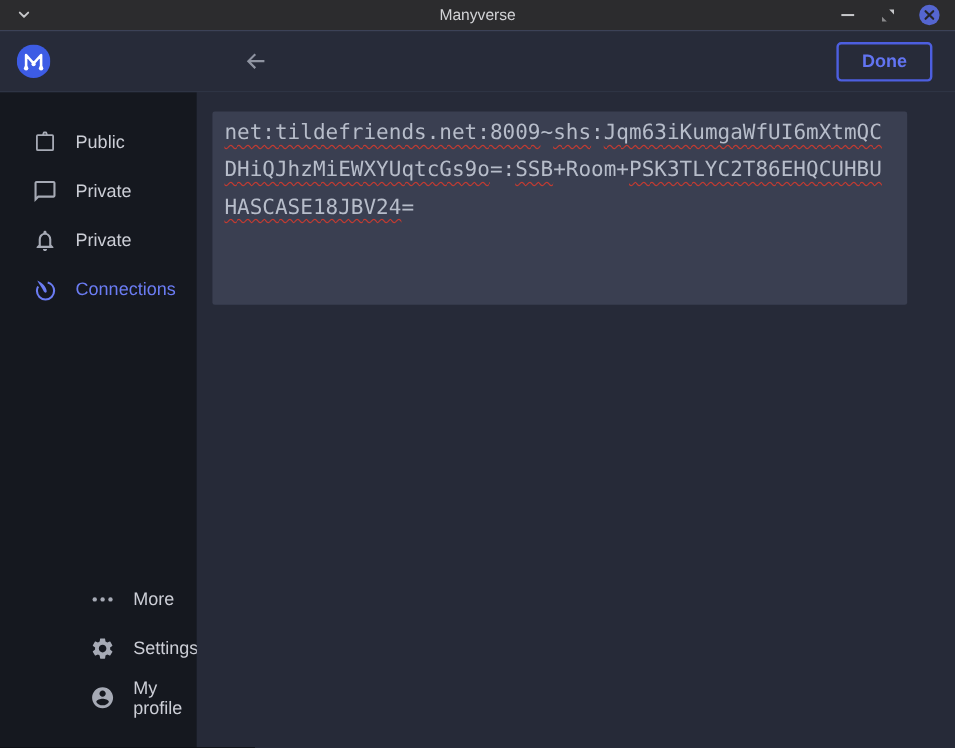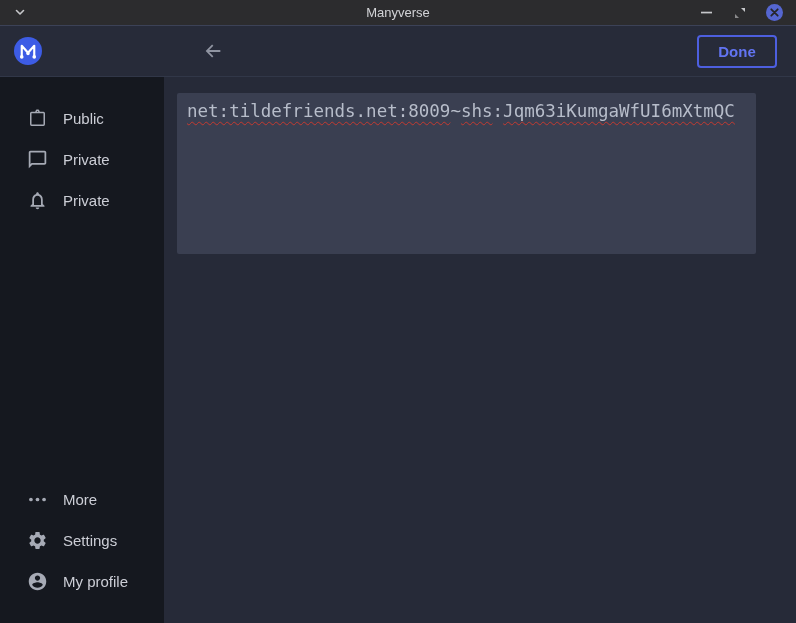--- a/index.html
+++ b/index.html
@@ -17,21 +17,21 @@
 
   
   .app-header { height:52px; background:#272b39; border-top:1px solid #3c4257; border-bottom:1px solid #313748; display:flex; align-items:center; flex:0 0 auto; }
   .logo-zone { width:184px; flex:0 0 auto; padding-left:14px; display:flex; align-items:center; }
   .back-btn { width:36px; height:36px; margin-left:11px; display:flex; align-items:center; justify-content:center; cursor:pointer; }
   .done-btn { margin-left:auto; margin-right:19px; width:80px; height:33px; background:transparent; border:2px solid #4d5fe0; border-radius:4px; color:#6274f2; font-size:15px; font-weight:bold; font-family:"Liberation Sans", sans-serif; cursor:pointer; }
 
   
   .app-body { flex:1; display:flex; min-height:0; }
   .sidebar { width:164px; flex:0 0 auto; background:#15181f; display:flex; flex-direction:column; padding-top:21px; padding-bottom:21px; }
-  .side-group-bottom { margin-top:auto; }
+  .side-group-bottom { margin-top:auto;padding-left:48px; }
   .side-item { height:41px; display:flex; align-items:center; padding-left:27px; gap:15px; color:#ccced6; font-size:15px; cursor:pointer; }
   .side-item .icn { width:21px; height:21px; display:flex; align-items:center; justify-content:center; }
   .side-item.active { color:#6b7cf3; }
 
   .content { flex:1; position:relative; background:#262a38; }
   .invite-editor { position:absolute; left:13px; top:16px; width:579px; height:161px; background:#3a3f51; border-radius:2px; padding:3px 10px; font-family:"DejaVu Sans Mono", monospace; font-size:17.5px; line-height:31px; color:#b7bdca; cursor:text; overflow:hidden; }
   .code-line { white-space:pre; }
   .sq { text-decoration-line:underline; text-decoration-style:wavy; text-decoration-color:#c43a30; text-decoration-thickness:1px; text-underline-offset:4px; }
 
   svg { display:block; }
@@ -110,20 +110,29 @@
             <span>Private</span>
           </div>
           <div class="side-item">
             <span class="icn">
               <svg width="21" height="21" viewBox="0 0 24 24">
                 <path d="M12 22c1.1 0 2-.9 2-2h-4c0 1.1.89 2 2 2zm6-6v-5c0-3.07-1.64-5.64-4.5-6.32V4c0-.83-.67-1.5-1.5-1.5s-1.5.67-1.5 1.5v.68C7.63 5.36 6 7.92 6 11v5l-2 2v1h16v-1l-2-2zm-2 1H8v-6c0-2.48 1.51-4.5 4-4.5s4 2.02 4 4.5v6z" fill="#a6aab5"></path>
               </svg>
             </span>
             <span>Private</span>
           </div>
+          <div class="side-item active">
+            <span class="icn">
+              <svg width="21" height="21" viewBox="0 0 24 24">
+                <circle cx="12.5" cy="13" r="8.2" fill="none" stroke="#6b7cf3" stroke-width="2" stroke-dasharray="41 10.5" stroke-dashoffset="11"></circle>
+                <path d="M4.6 3.2 C9.6 5.4 13.2 9.4 13.6 13.2 C13.8 15.1 11.7 15.3 10.9 13.7 C9 9.9 6.4 6.6 4.6 3.2 Z" fill="#6b7cf3"></path>
+              </svg>
+            </span>
+            <span>Connections</span>
+          </div>
         </div>
       <div class="side-group-bottom" id="side-bottom">
           <div class="side-item">
             <span class="icn">
               <svg width="21" height="21" viewBox="0 0 24 24">
                 <circle cx="4.5" cy="12" r="2.1" fill="#a6aab5"></circle>
                 <circle cx="12" cy="12" r="2.1" fill="#a6aab5"></circle>
                 <circle cx="19.5" cy="12" r="2.1" fill="#a6aab5"></circle>
               </svg>
             </span>
@@ -144,17 +153,19 @@
               </svg>
             </span>
             <span>My profile</span>
           </div>
         </div>
     </nav>
 
     <main class="content">
       <div class="invite-editor" id="invite-editor" role="textbox" aria-label="net:tildefriends.net:8009~shs:Jqm63iKumgaWfUI6mXtmQCDHiQJhzMiEWXYUqtcGs9o=:SSB+Room+PSK3TLYC2T86EHQCUHBUHASCASE18JBV24=">
           <div class="code-line"><span class="sq">net:tildefriends.net:8009</span><span>~</span><span class="sq">shs</span><span>:</span><span class="sq">Jqm63iKumgaWfUI6mXtmQC</span></div>
+          <div class="code-line"><span class="sq">DHiQJhzMiEWXYUqtcGs9o</span><span>=:</span><span class="sq">SSB</span><span>+Room+</span><span class="sq">PSK3TLYC2T86EHQCUHBU</span></div>
+          <div class="code-line"><span class="sq">HASCASE18JBV24</span><span>=</span></div>
         </div>
     </main>
 
   </div>
 </div>
 
 </body></html>

